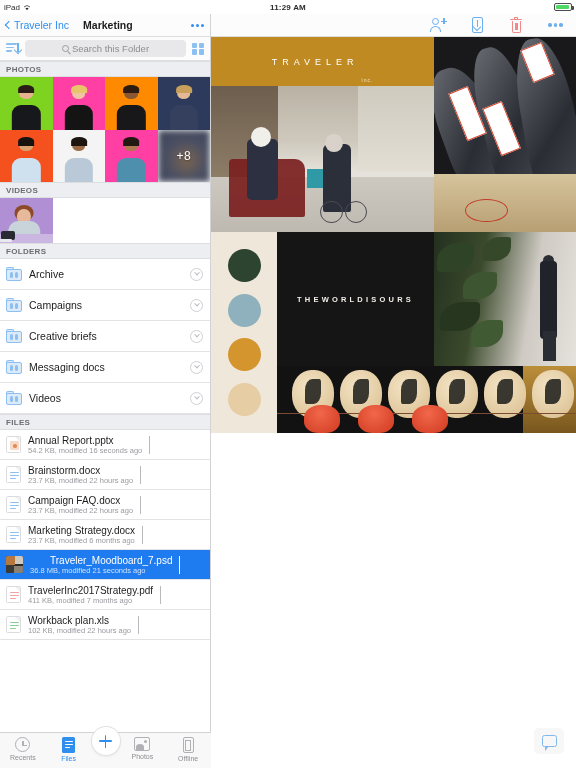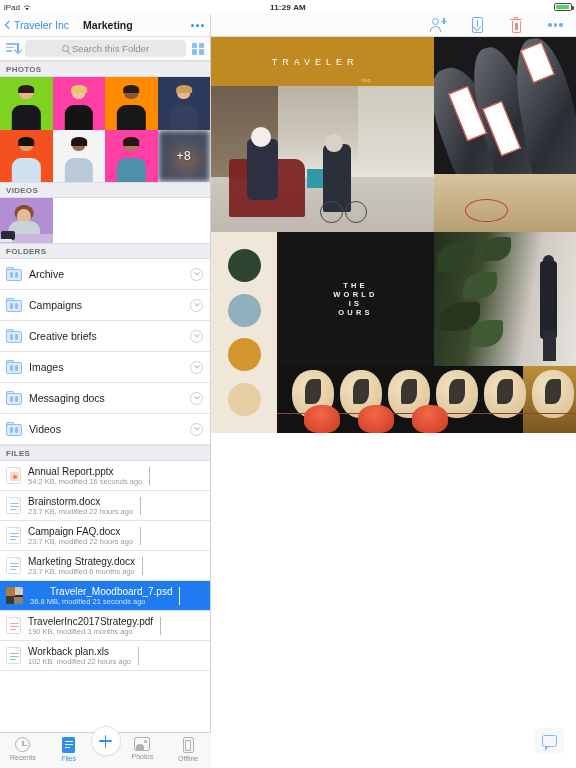--- a/index.html
+++ b/index.html
@@ -160,21 +160,21 @@
   .mb-fish .box{position:absolute; left:0; bottom:0; width:100%; height:30%; background:linear-gradient(#d6c49c,#b89f74);}
   .mb-fish .tag{position:absolute; background:#fff; border:1.6px solid #d9452e; transform:rotate(-22deg);}
   .mb-fish .t1{left:16%; top:26%; width:15%; height:26%;}
   .mb-fish .t2{left:40%; top:34%; width:15%; height:26%;}
   .mb-fish .t3{left:64%; top:4%; width:16%; height:18%;}
   .mb-fish .stamp{position:absolute; left:22%; bottom:5%; width:30%; height:12%; border:1.6px solid #c23b28; border-radius:50%;}
 
   .mb-swatches { grid-column:1; grid-row:3 / 5; background:#efe8da; position:relative; display:flex; flex-direction:column; align-items:center; justify-content:space-evenly; padding:6px 0;}
   .sw { width:33px; height:33px; border-radius:50%; }
 
-  .mb-quote { grid-column:2; grid-row:3; background:#151516; display:flex; flex-direction:column; align-items:center; justify-content:center; gap:0;}
+  .mb-quote { grid-column:2; grid-row:3; background:#151516; display:flex; align-items:center; justify-content:center; gap:0;}
   .mb-quote span{ color:#f2efe8; font-size:7.5px; letter-spacing:3.2px; font-weight:600;}
 
   .mb-ivy { grid-column:3; grid-row:3; position:relative; overflow:hidden; background:linear-gradient(100deg,#24301f 0%,#3b4a2c 32%, #cfcac3 66%, #e6e3de 100%);}
   .mb-ivy .leaf{position:absolute; background:#2f4426; border-radius:60% 10% 60% 10%;}
   .mb-ivy .l1{left:2%; top:8%; width:26%; height:22%;}
   .mb-ivy .l2{left:20%; top:30%; width:24%; height:20%; background:#3d5531;}
   .mb-ivy .l3{left:4%; top:52%; width:28%; height:22%; background:#27371f;}
   .mb-ivy .l4{left:26%; top:66%; width:22%; height:20%; background:#405a33;}
   .mb-ivy .l5{left:34%; top:4%; width:20%; height:18%; background:#35492a;}
   .mb-ivy .walker{position:absolute; right:14%; top:22%; width:12%; height:58%; background:#20232a; border-radius:4px;}
@@ -373,44 +373,32 @@
                 <i></i>
               </span>
             </div>
             <div class="row">
               <span class="folder-ic">
                 <span class="ft"></span>
                 <span class="fb"></span>
                 <span class="p1"></span>
                 <span class="p2"></span>
               </span>
-              <span class="label">Images</span>
+              <span class="label">Messaging docs</span>
               <span class="chev">
                 <i></i>
               </span>
             </div>
             <div class="row">
               <span class="folder-ic">
                 <span class="ft"></span>
                 <span class="fb"></span>
                 <span class="p1"></span>
                 <span class="p2"></span>
               </span>
-              <span class="label">Messaging docs</span>
-              <span class="chev">
-                <i></i>
-              </span>
-            </div>
-            <div class="row">
-              <span class="folder-ic">
-                <span class="ft"></span>
-                <span class="fb"></span>
-                <span class="p1"></span>
-                <span class="p2"></span>
-              </span>
               <span class="label">Videos</span>
               <span class="chev">
                 <i></i>
               </span>
             </div>
           </div>
 
         <div class="sec-head">FILES</div>
         <div id="fileList">
             <div class="file-row">
@@ -474,21 +462,21 @@
               <span class="chev"><i></i></span>
             </div>
             <div class="file-row">
               <span class="doc-ic ic-pdf">
                 <i class="ln" style="top:5px;width:9px"></i>
                 <i class="ln" style="top:8px;width:9px"></i>
                 <i class="ln" style="top:11px;width:6px"></i>
               </span>
               <span class="ftext">
                 <span class="fname">TravelerInc2017Strategy.pdf</span>
-                <span class="fmeta">190 KB, modified 3 months ago</span>
+                <span class="fmeta">411 KB, modified 7 months ago</span>
               </span>
               <span class="chev"><i></i></span>
             </div>
             <div class="file-row">
               <span class="doc-ic ic-xlsx">
                 <i class="ln" style="top:5px;width:9px"></i>
                 <i class="ln" style="top:8px;width:9px"></i>
                 <i class="ln" style="top:11px;width:6px"></i>
               </span>
               <span class="ftext">

